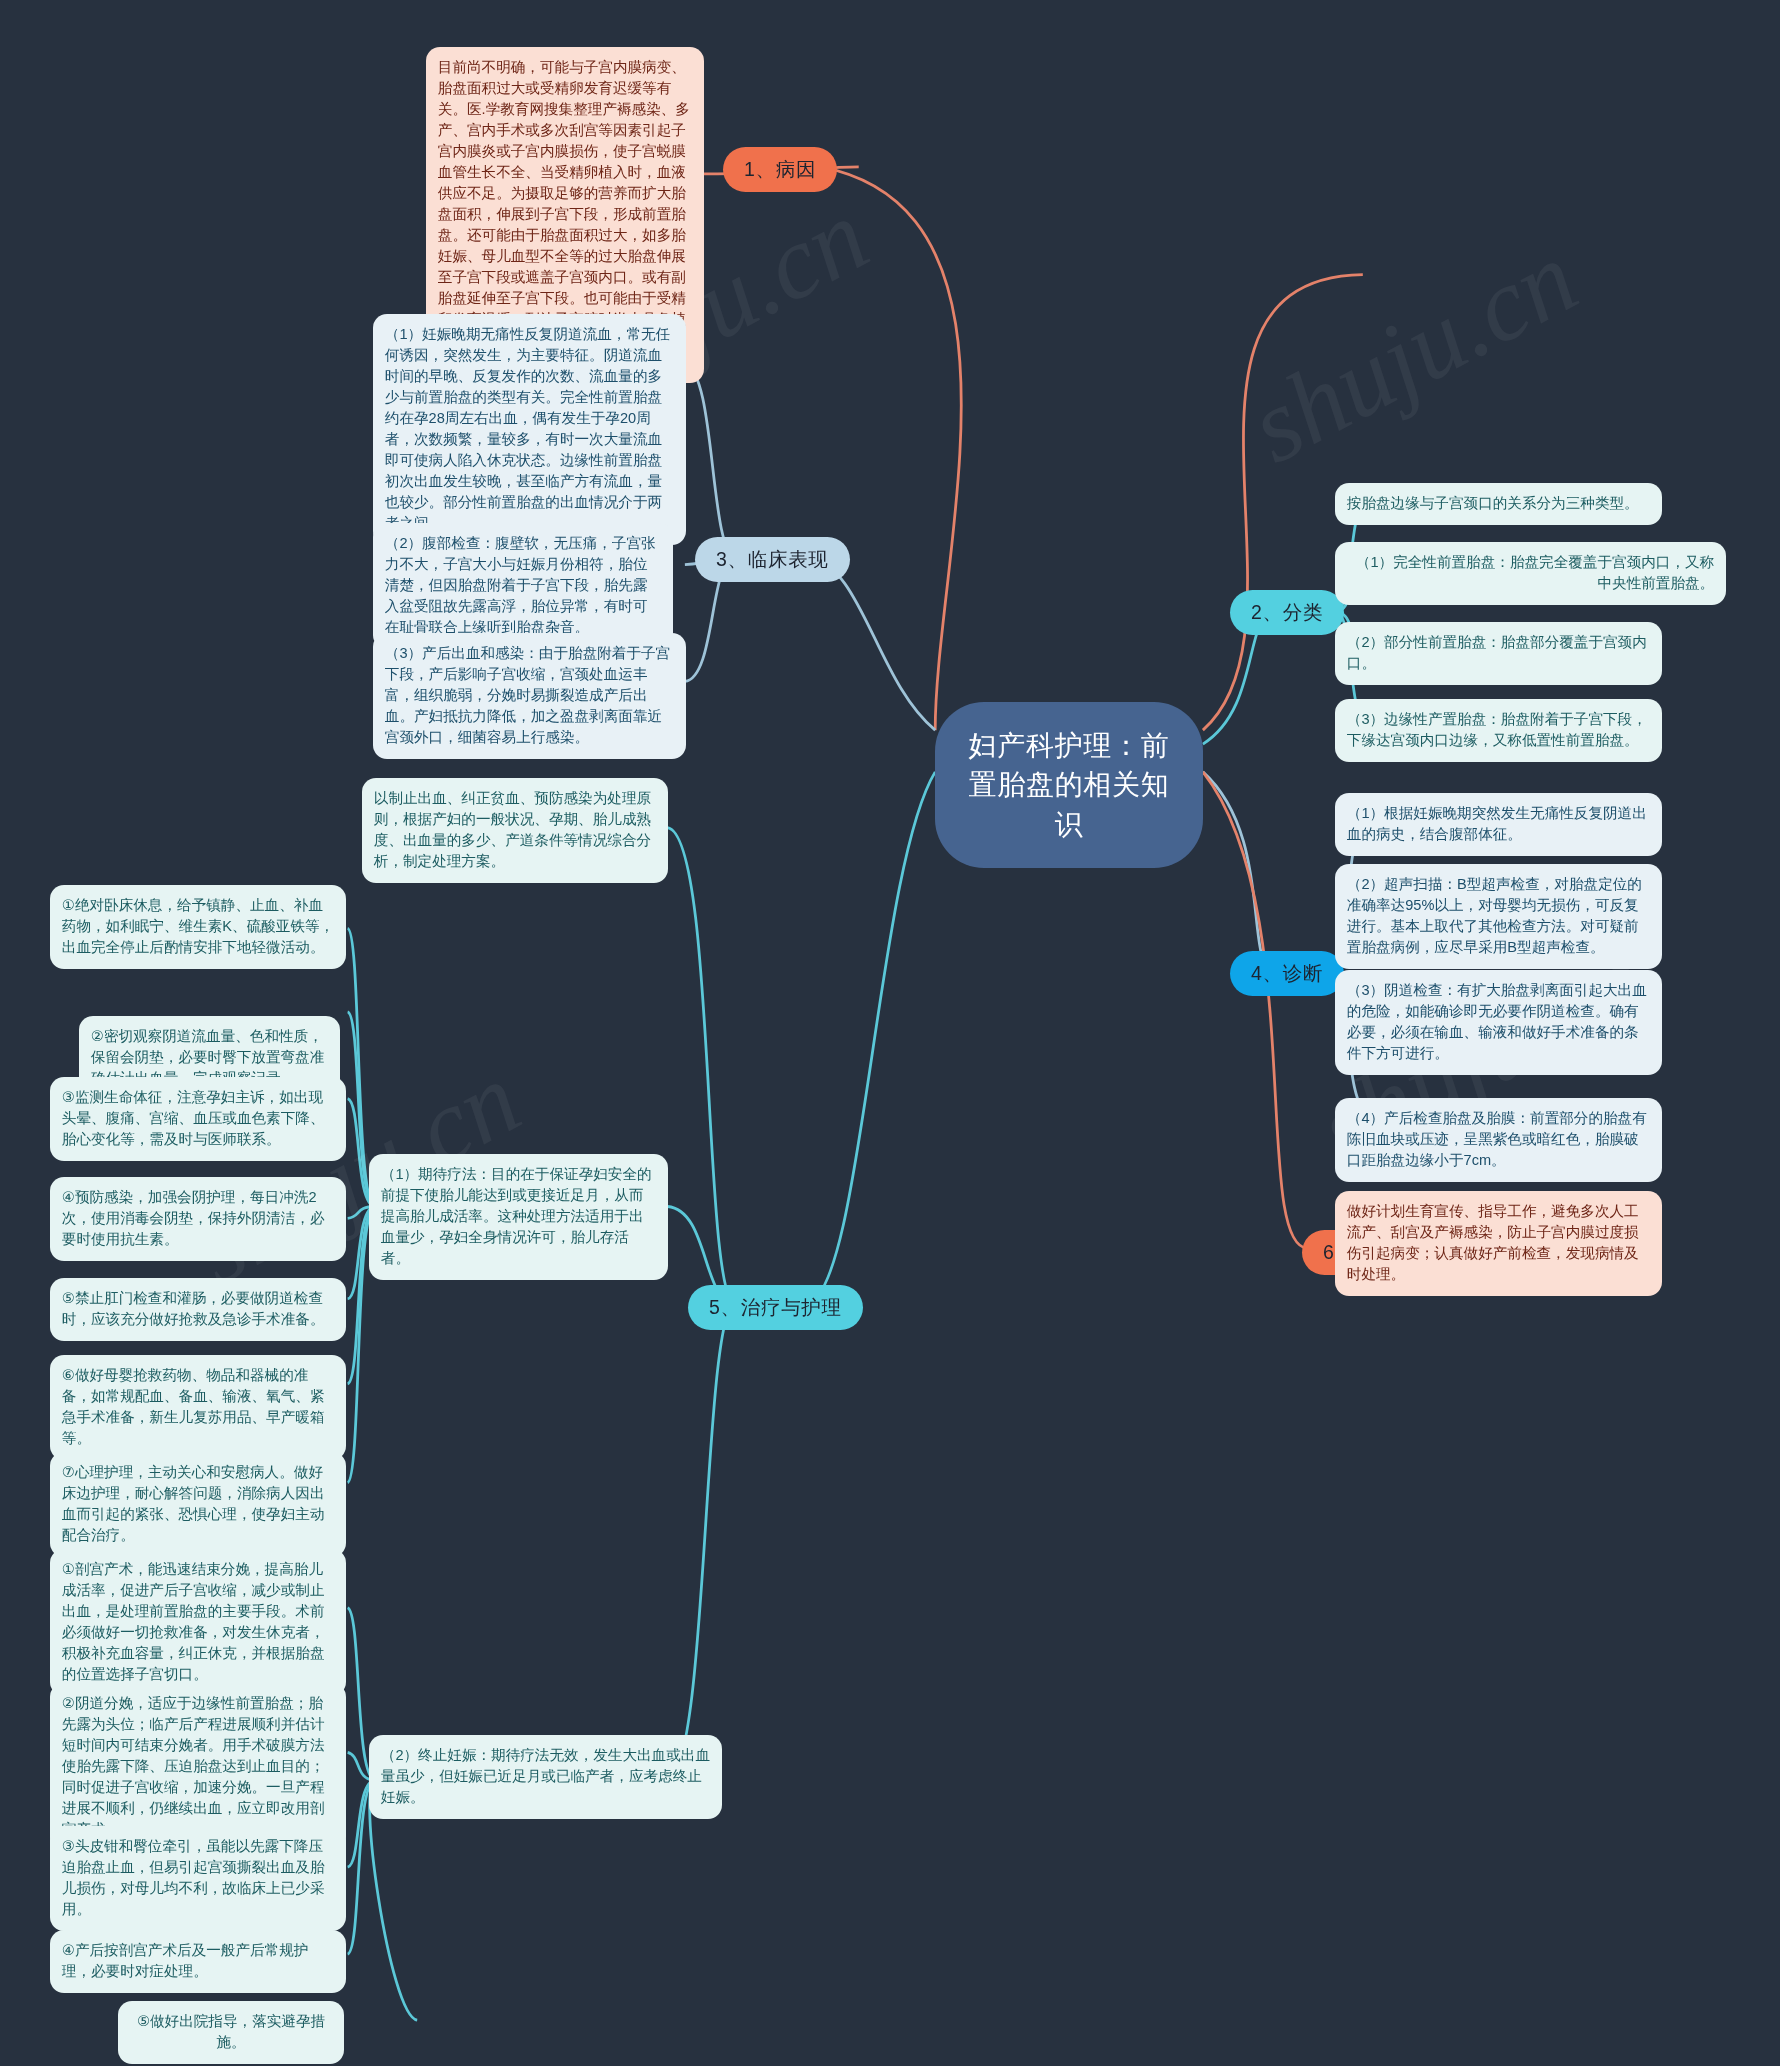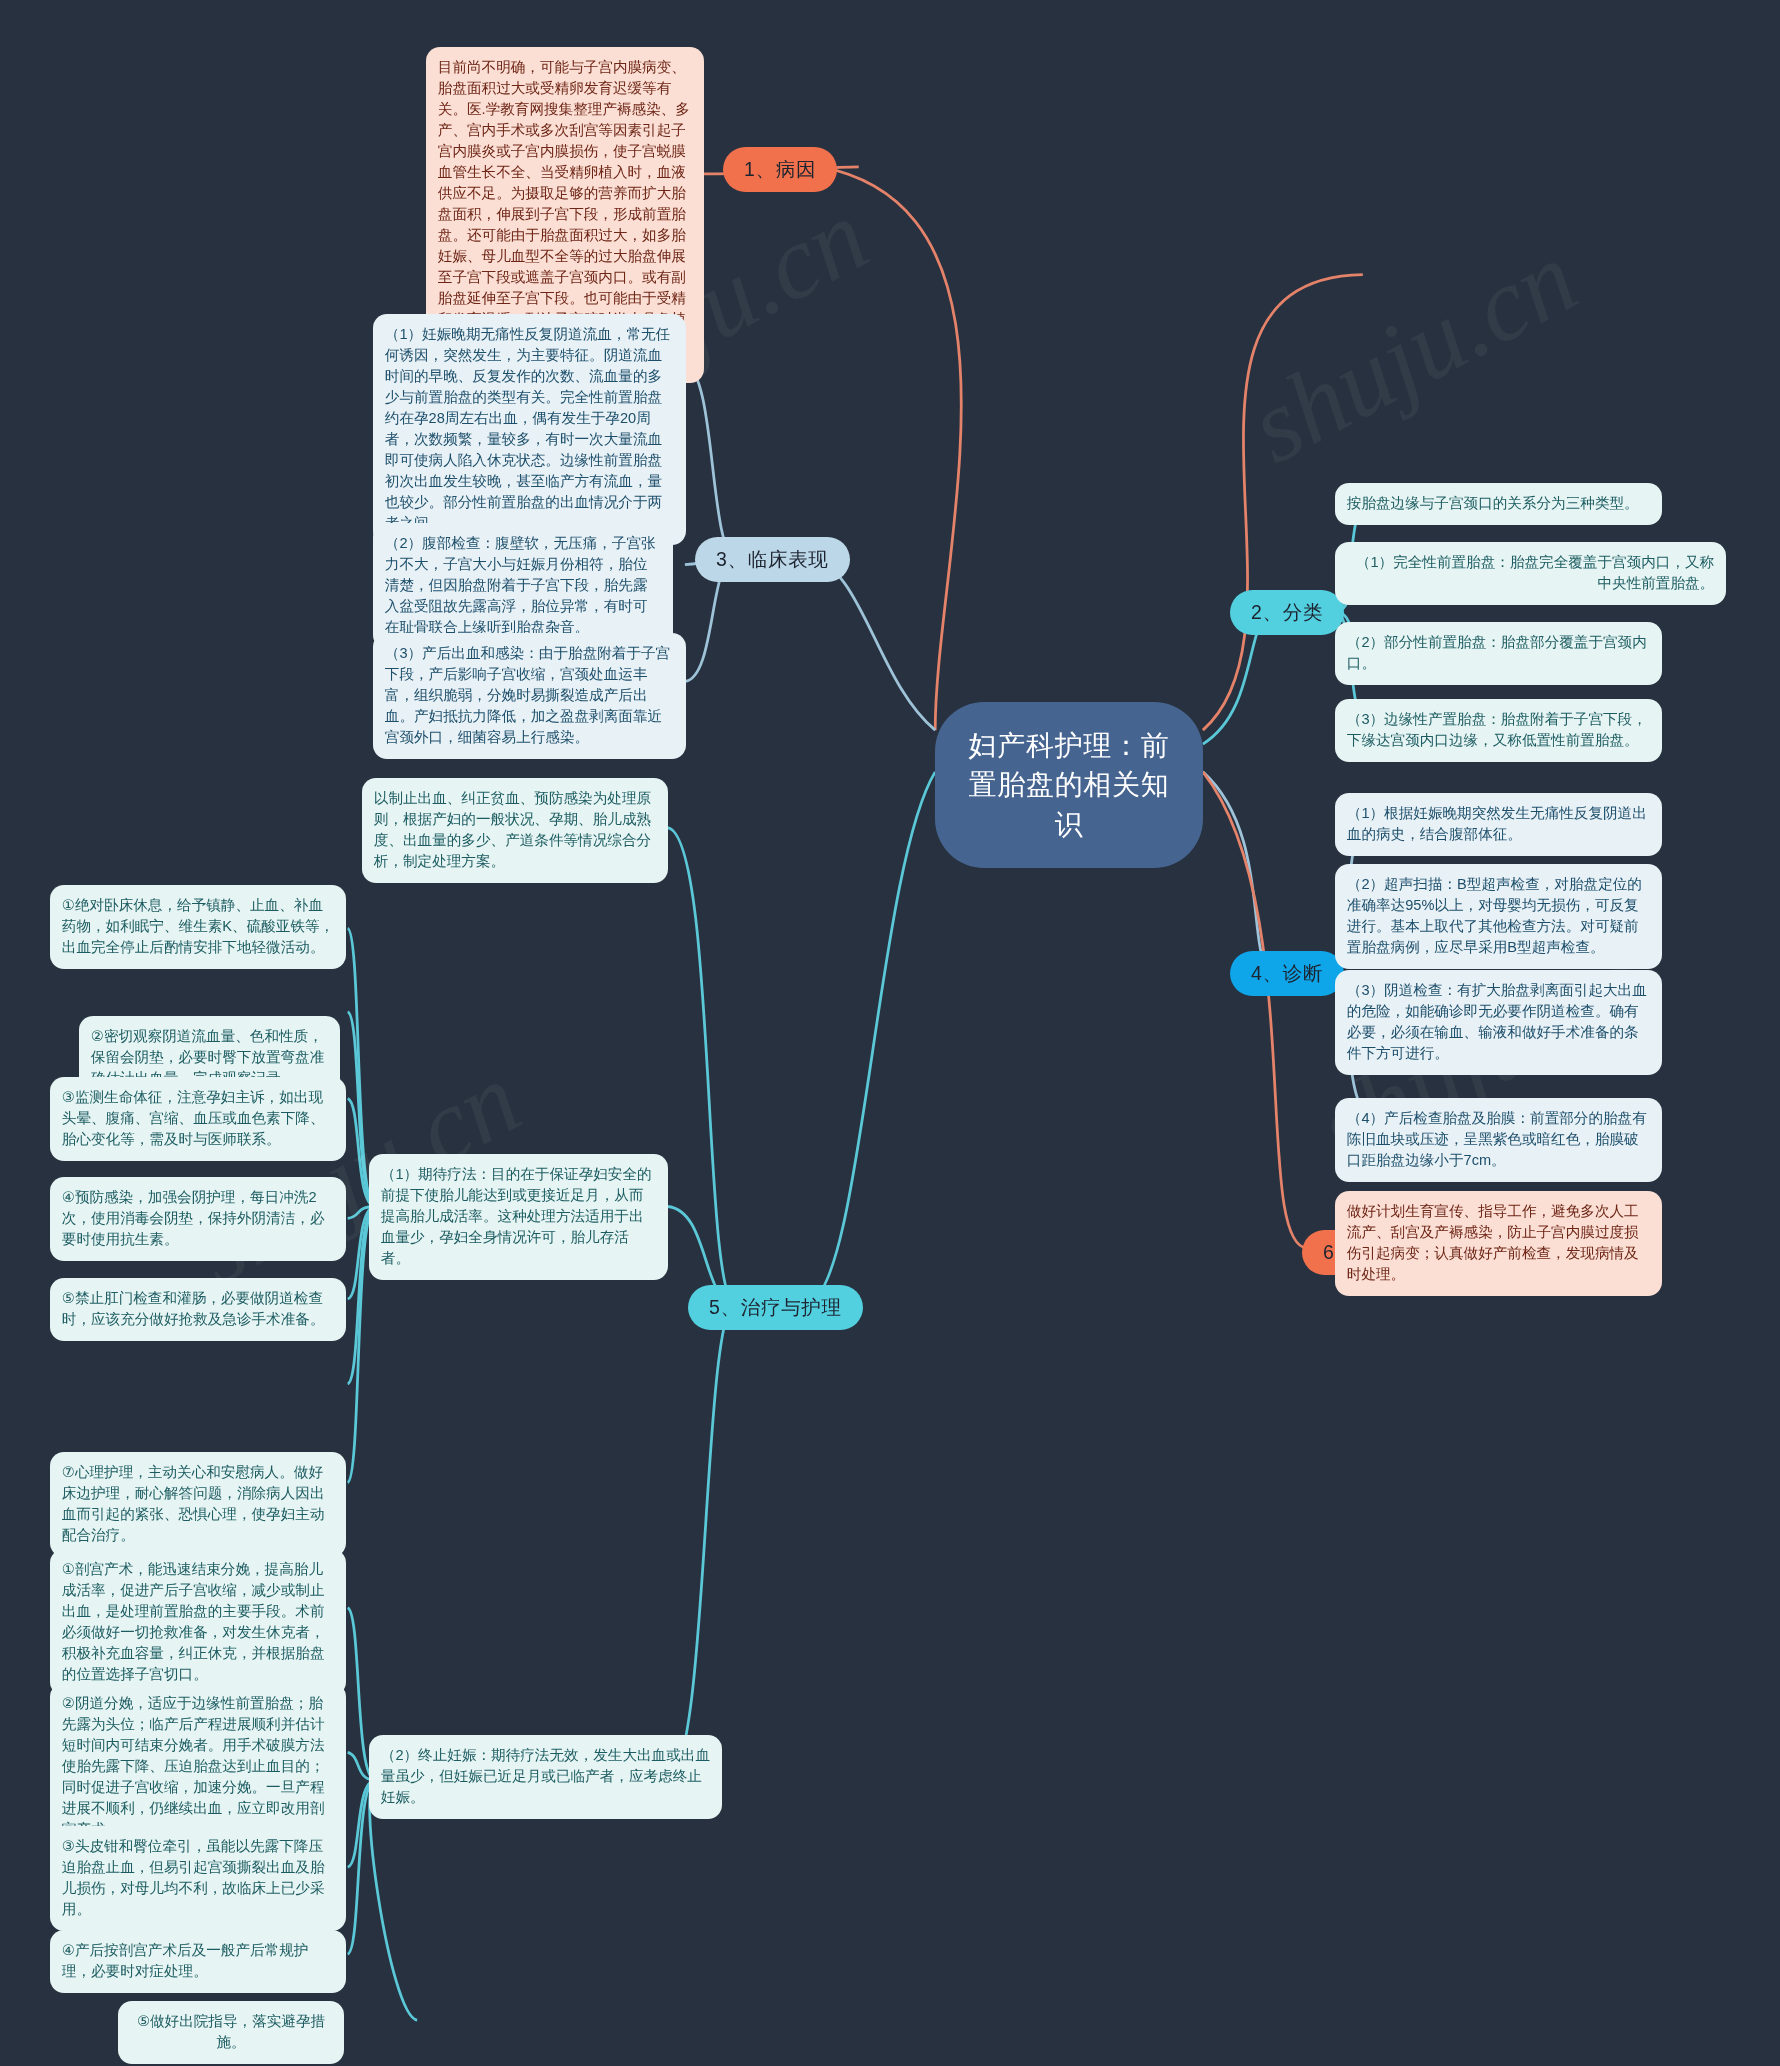--- a/index.html
+++ b/index.html
@@ -223,20 +223,23 @@
   </div>
   <div class="node card mint" style="left:50px; top:1077px; width:296px;">
     <span>③监测生命体征，注意孕妇主诉，如出现头晕、腹痛、宫缩、血压或血色素下降、胎心变化等，需及时与医师联系。</span>
   </div>
   <div class="node card mint" style="left:50px; top:1177px; width:296px;">
     <span>④预防感染，加强会阴护理，每日冲洗2次，使用消毒会阴垫，保持外阴清洁，必要时使用抗生素。</span>
   </div>
   <div class="node card mint" style="left:50px; top:1278px; width:296px;">
     <span>⑤禁止肛门检查和灌肠，必要做阴道检查时，应该充分做好抢救及急诊手术准备。</span>
   </div>
+  <div class="node card mint" style="left:50px; top:1355px; width:296px;">
+    <span>⑥做好母婴抢救药物、物品和器械的准备，如常规配血、备血、输液、氧气、紧急手术准备，新生儿复苏用品、早产暖箱等。</span>
+  </div>
   <div class="node card mint" style="left:50px; top:1452px; width:296px;">
     <span>⑦心理护理，主动关心和安慰病人。做好床边护理，耐心解答问题，消除病人因出血而引起的紧张、恐惧心理，使孕妇主动配合治疗。</span>
   </div>
 
   <div class="node card mint" style="left:50px; top:1549px; width:296px;">
     <span>①剖宫产术，能迅速结束分娩，提高胎儿成活率，促进产后子宫收缩，减少或制止出血，是处理前置胎盘的主要手段。术前必须做好一切抢救准备，对发生休克者，积极补充血容量，纠正休克，并根据胎盘的位置选择子宫切口。</span>
   </div>
   <div class="node card mint" style="left:50px; top:1683px; width:296px;">
     <span>②阴道分娩，适应于边缘性前置胎盘；胎先露为头位；临产后产程进展顺利并估计短时间内可结束分娩者。用手术破膜方法使胎先露下降、压迫胎盘达到止血目的；同时促进子宫收缩，加速分娩。一旦产程进展不顺利，仍继续出血，应立即改用剖宫产术。</span>
   </div>

